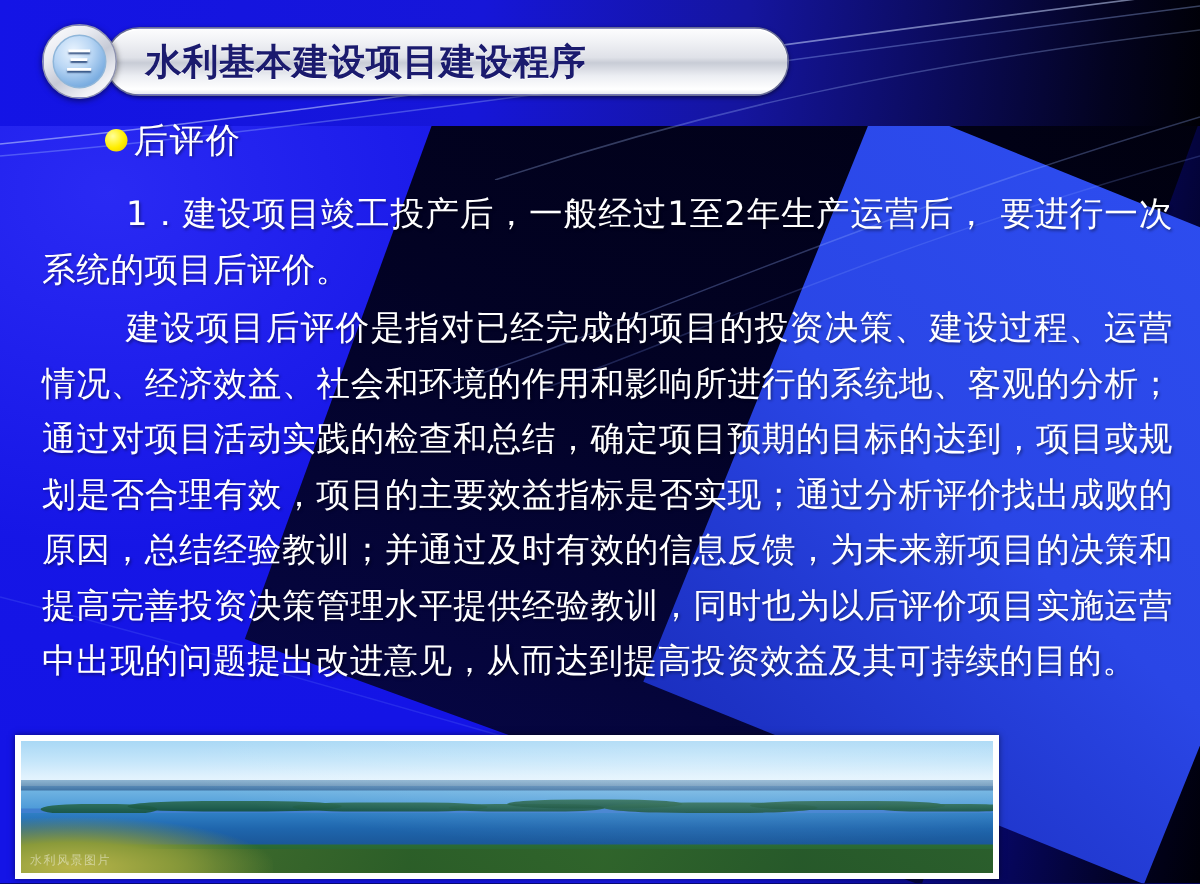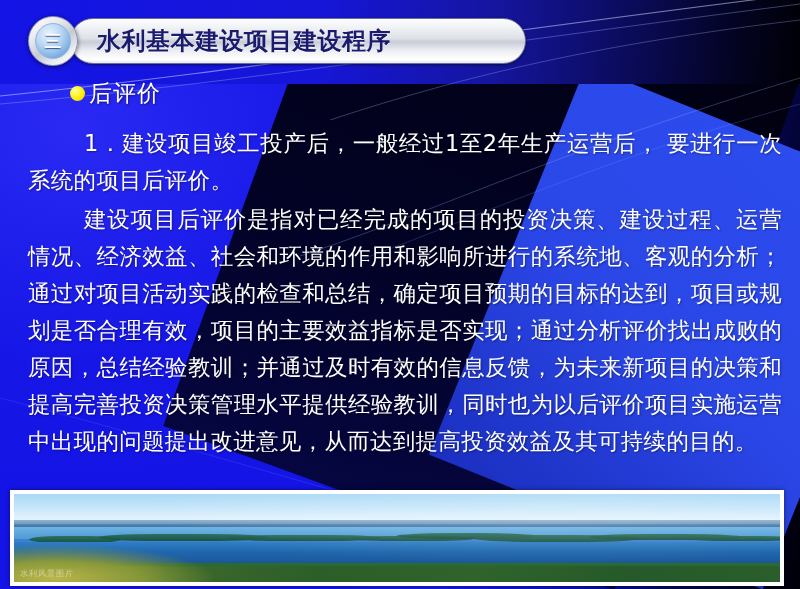--- a/index.html
+++ b/index.html
@@ -162,21 +162,21 @@
     text-align: justify;
     text-shadow: 1px 1px 2px rgba(0,0,0,.4);
   }
   .para.p1 { text-indent: 56px; margin-top: 16px; }
   .para.p2 { text-indent: 56px; margin-top: 2px; }
 
   
   .photo-frame {
     position: absolute;
     left: 10px; top: 490px;
-    width: 774px; height: 96px;
+    width: 656px; height: 96px;
     background: #ffffff;
     padding: 4px;
     box-sizing: border-box;
     box-shadow: 0 0 4px rgba(0,0,0,.5);
   }
   .photo {
     position: relative;
     width: 100%; height: 100%;
     overflow: hidden;
     background: linear-gradient(180deg,

